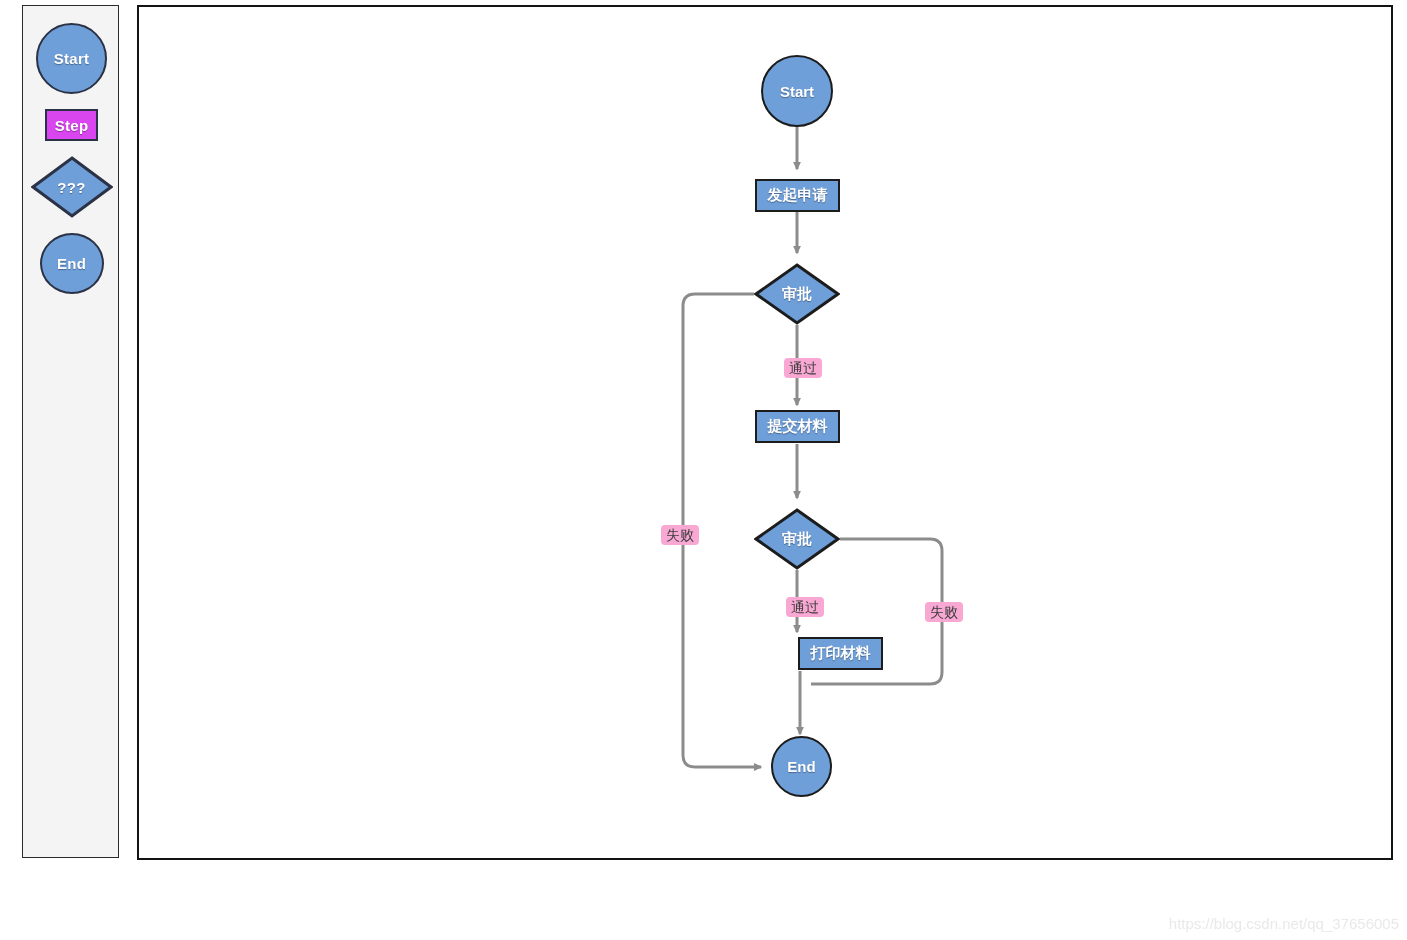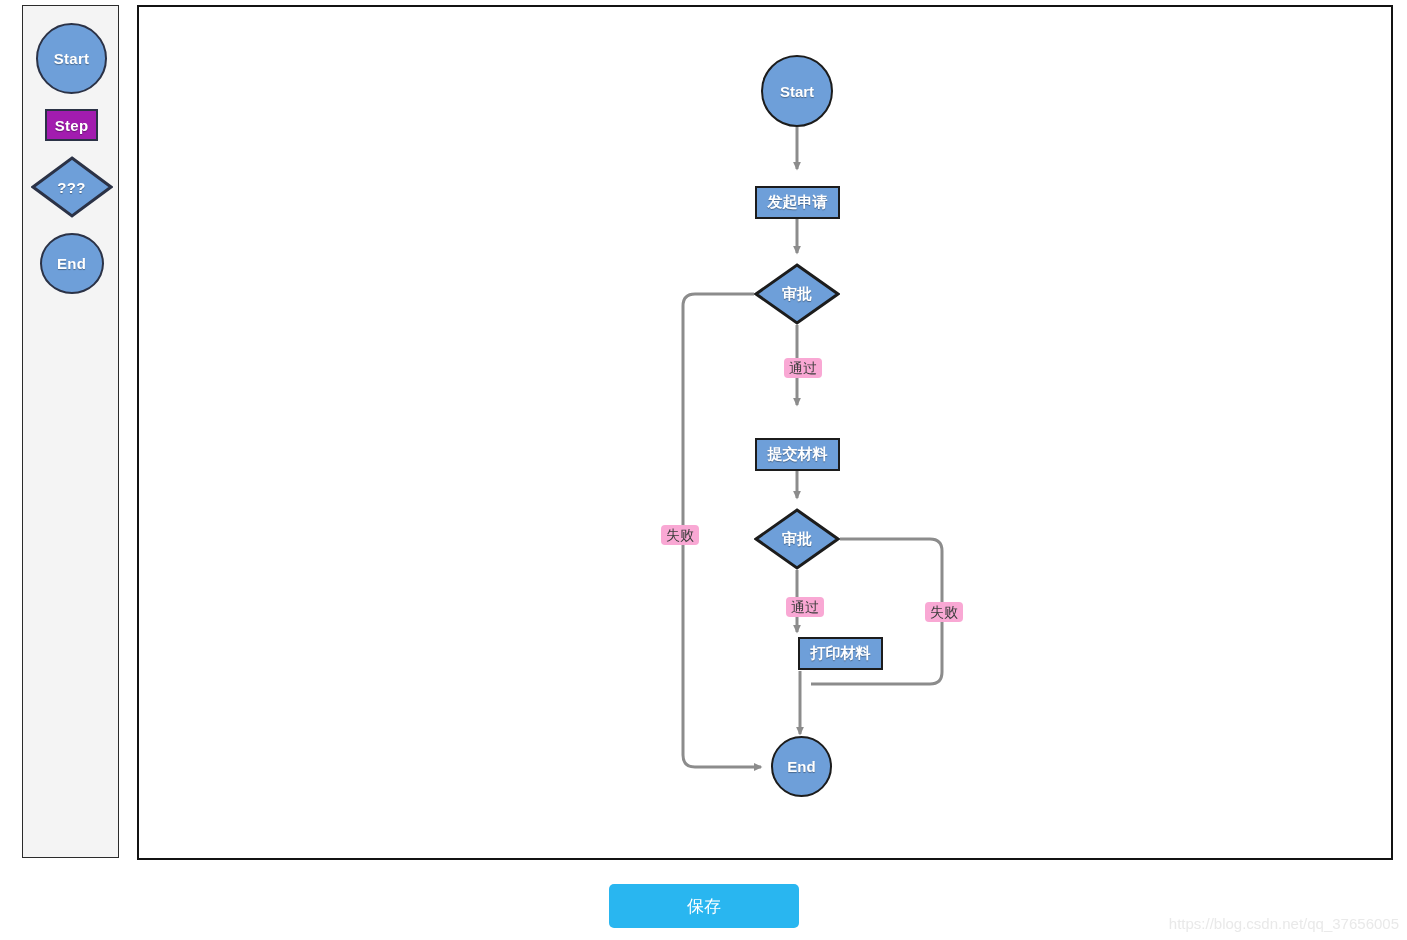--- a/index.html
+++ b/index.html
@@ -49,21 +49,21 @@
   .shape-circle {
     background: #6e9fd9;
     border: 2px solid #2b3246;
     border-radius: 50%;
     display: flex;
     align-items: center;
     justify-content: center;
     box-sizing: border-box;
   }
   .shape-rect {
-    background: #a21caf;
+    background: #d946ef;
     border: 2px solid #2b3246;
     display: flex;
     align-items: center;
     justify-content: center;
     box-sizing: border-box;
   }
   .shape-diamond-wrap {
     position: relative;
     display: flex;
     align-items: center;
@@ -219,36 +219,36 @@
         <path d="M661,664 L661,727" marker-end="url(#arrow)"></path>
       </g>
     </svg>
 
     <div class="node" style="left:622px; top:48px; width:72px; height:72px;">
       <div class="node-circle" style="width:72px; height:72px;">
         <span class="node-label">Start</span>
       </div>
     </div>
 
-    <div class="node" style="left:616px; top:179px; width:85px; height:33px;">
+    <div class="node" style="left:616px; top:172px; width:85px; height:33px;">
       <div class="node-rect" style="width:85px; height:33px;">
         <span class="node-label">发起申请</span>
       </div>
     </div>
 
     <div class="node" style="left:615px; top:256px; width:86px; height:62px;">
       <div class="shape-diamond-wrap" style="width:86px; height:62px;">
         <svg width="86" height="62" viewBox="0 0 86 62">
           <polygon points="43,2 84,31 43,60 2,31" fill="#6e9fd9" stroke="#1c1c1c" stroke-width="3"></polygon>
         </svg>
         <span class="node-label">审批</span>
       </div>
     </div>
 
-    <div class="node" style="left:616px; top:403px; width:85px; height:33px;margin-top:28px;">
+    <div class="node" style="left:616px; top:403px; width:85px; height:33px;">
       <div class="node-rect" style="width:85px; height:33px;">
         <span class="node-label">提交材料</span>
       </div>
     </div>
 
     <div class="node" style="left:615px; top:501px; width:86px; height:62px;">
       <div class="shape-diamond-wrap" style="width:86px; height:62px;">
         <svg width="86" height="62" viewBox="0 0 86 62">
           <polygon points="43,2 84,31 43,60 2,31" fill="#6e9fd9" stroke="#1c1c1c" stroke-width="3"></polygon>
         </svg>
@@ -268,17 +268,16 @@
       </div>
     </div>
 
     <div class="edge-label" style="left:645px; top:351px;">通过</div>
     <div class="edge-label" style="left:522px; top:518px;">失败</div>
     <div class="edge-label" style="left:647px; top:590px;">通过</div>
     <div class="edge-label" style="left:786px; top:595px;">失败</div>
 
   </div>
 
-  <button id="save-button">保存</button>
 
   <div id="watermark">https://blog.csdn.net/qq_37656005</div>
 
 </div>
 
 </body></html>

